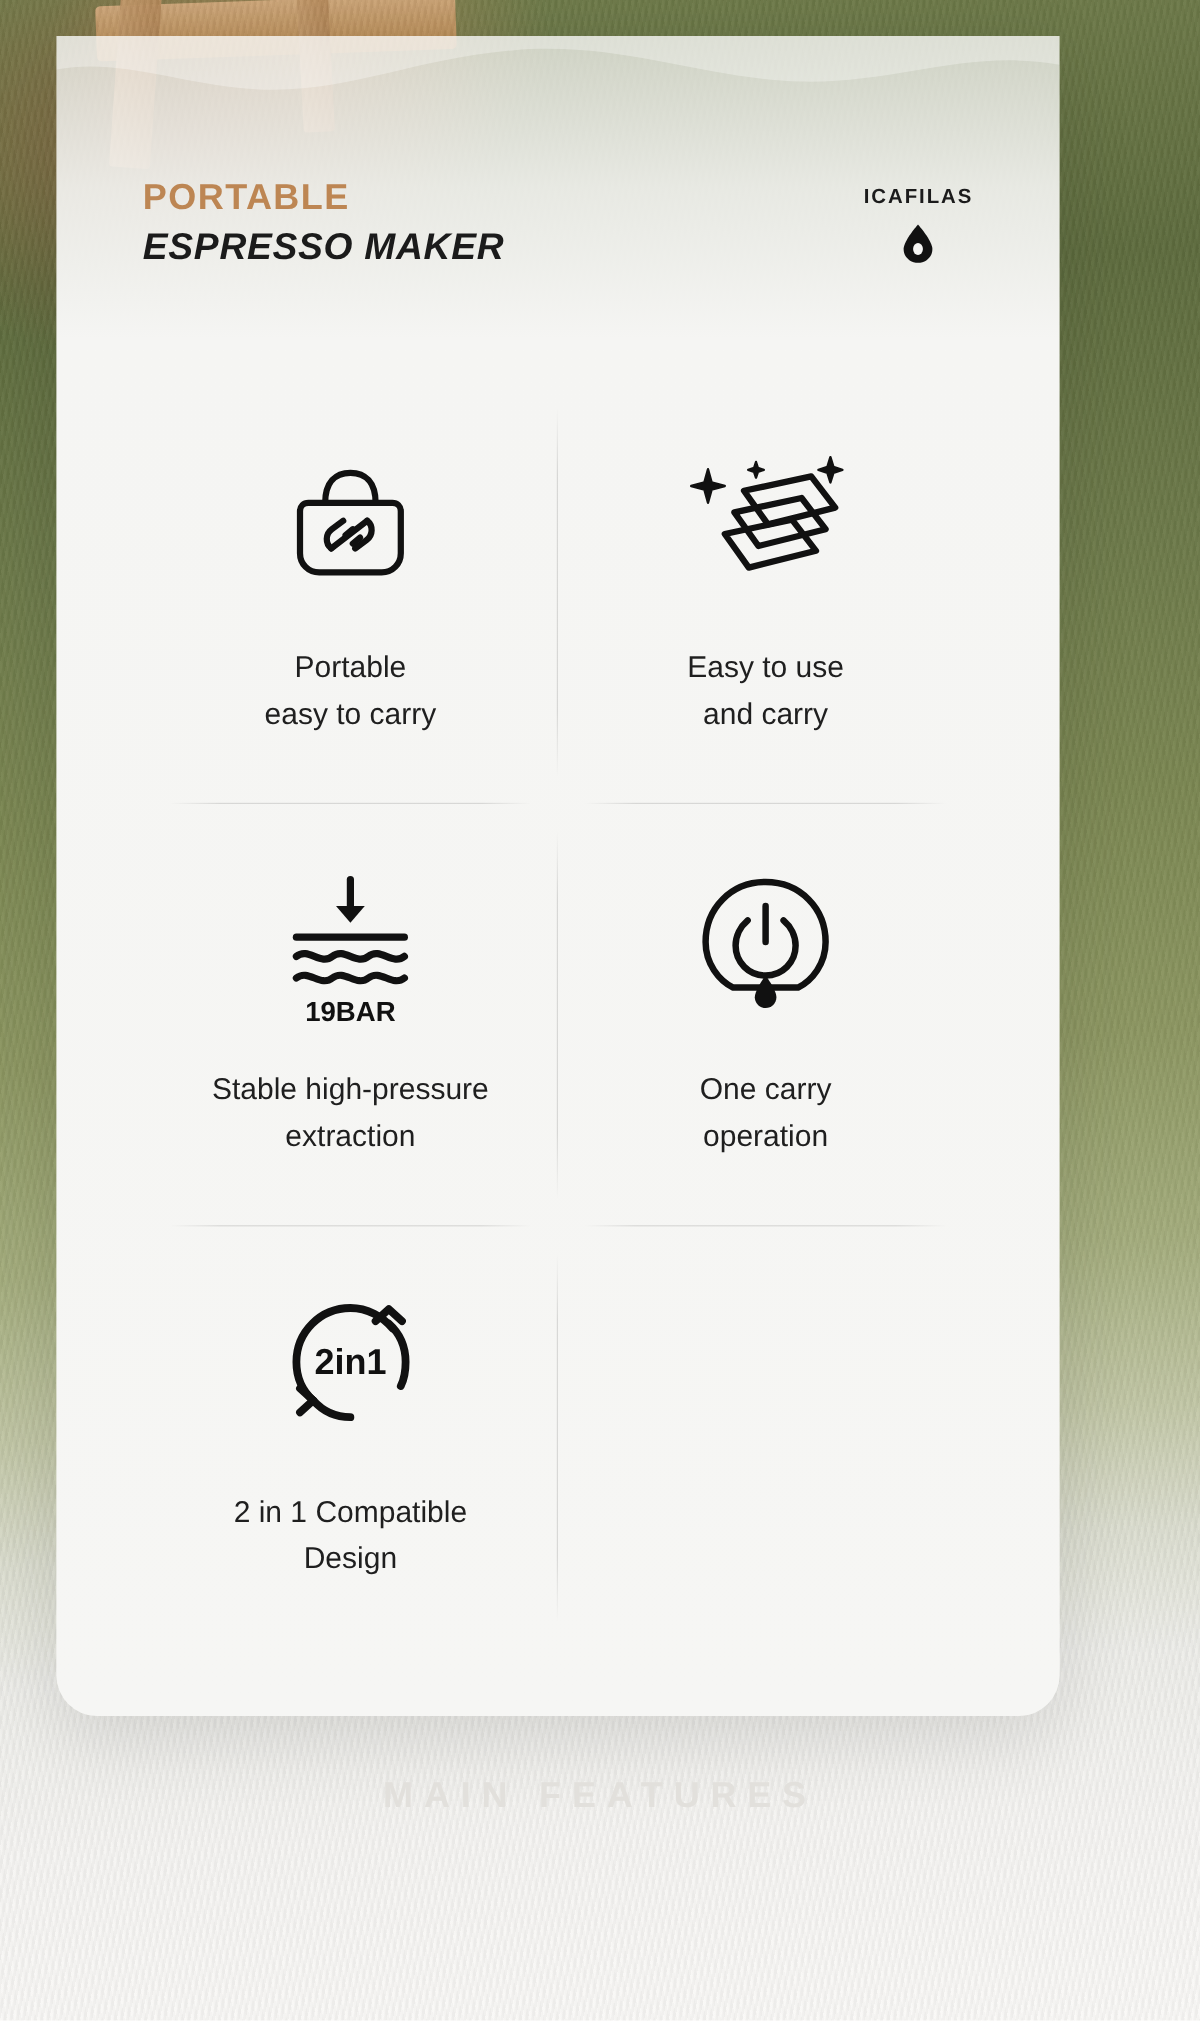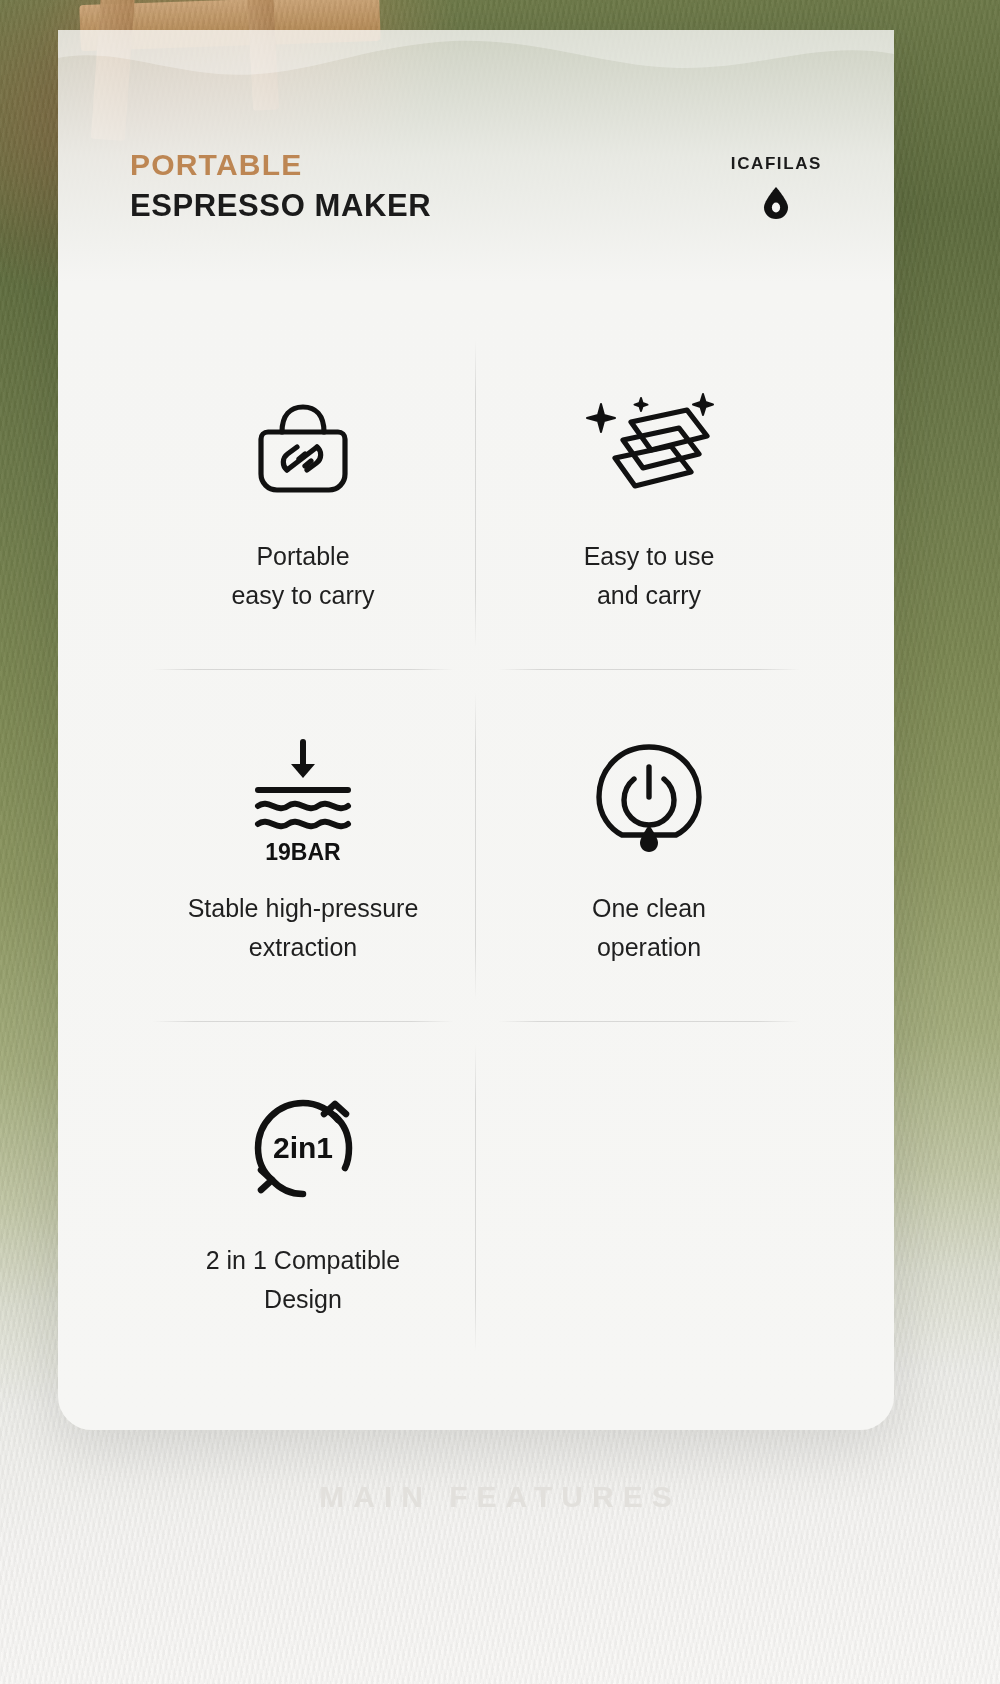--- a/index.html
+++ b/index.html
@@ -47,21 +47,21 @@
     left: 80px; top: 0px;
     width: 300px; height: 46px;
     background: linear-gradient(180deg, #cda679, #b4874f);
     border-radius: 4px;
     transform: rotate(-2deg);
   }
 
   
   .card {
     position: absolute;
-    left: 58px;
+    left: 47px;
     top: 30px;
     width: 836px;
     height: 1400px;
     background: linear-gradient(180deg, rgba(245,245,243,0.72) 0%, rgba(246,246,244,0.90) 9%, #f5f5f3 18%, #f6f6f4 100%);
     border-radius: 0 0 34px 34px;
     box-shadow: 0 18px 60px rgba(0,0,0,0.10);
     overflow: hidden;
   }
   
   .card-top-wave {
@@ -87,20 +87,21 @@
     font-weight: bold;
     letter-spacing: 1.2px;
     color: #bd8653;
     margin-bottom: 10px;
   }
   .title-main {
     font-size: 31px;
     font-weight: bold;
     letter-spacing: 0.6px;
     color: #1b1b1b;
+    font-style: italic;
   }
   .brand-block {
     text-align: right;
     padding-top: 4px;
   }
   .brand-name {
     font-size: 17px;
     font-weight: bold;
     letter-spacing: 1.6px;
     color: #1b1b1b;
@@ -147,21 +148,21 @@
     position: absolute;
     left: 22px;
     right: 22px;
     bottom: 0;
     height: 1px;
     background: linear-gradient(90deg, rgba(0,0,0,0) 0%, rgba(0,0,0,0.12) 14%, rgba(0,0,0,0.12) 86%, rgba(0,0,0,0) 100%);
   }
   .icon-wrap {
     height: 150px;
     display: flex;
-    align-items: center;
+    align-items: flex-start;
     justify-content: center;
   }
   .cell-label {
     margin-top: 14px;
     text-align: center;
     font-size: 25px;
     line-height: 1.56;
     color: #1f1f1f;
     white-space: pre-line;
   }
@@ -261,21 +262,21 @@
 
     <div class="cell row-div">
       <div class="icon-wrap">
         <svg width="126" height="126" viewBox="0 0 126 126" fill="none" stroke="#111" stroke-width="5.4" stroke-linecap="round" stroke-linejoin="round">
           <path d="M63 10 C92 10 113 32 113 60 C113 78 102 92 90 98 L36 98 C24 92 13 78 13 60 C13 32 34 10 63 10 Z"></path>
           <path d="M48 42 C42 47 38 55 38 63 C38 77 49 88 63 88 C77 88 88 77 88 63 C88 55 84 47 78 42"></path>
           <path d="M63 30 L63 60"></path>
           <path d="M63 88 C63 88 54 100 54 106 C54 111 58 115 63 115 C68 115 72 111 72 106 C72 100 63 88 63 88 Z" fill="#111" stroke="none"></path>
         </svg>
       </div>
-      <div class="cell-label">One clean
+      <div class="cell-label">One carry
 operation</div>
     </div>
 
     <div class="cell col-left">
       <div class="icon-wrap">
         <svg width="128" height="124" viewBox="0 0 128 124" fill="none" stroke="#111" stroke-width="6.5" stroke-linecap="round" stroke-linejoin="round">
           <path d="M99 30 C91 20 78 13 64 13 C39 13 19 33 19 58 C19 71 24 82 33 90"></path>
           <path d="M29 38 L29 72 L17 72" stroke-width="0" fill="none"></path>
           <path d="M22 80 L33 90 L22 100" fill="none"></path>
           <path d="M106 78 C109 72 110 65 110 58 C110 45 105 34 96 26"></path>

